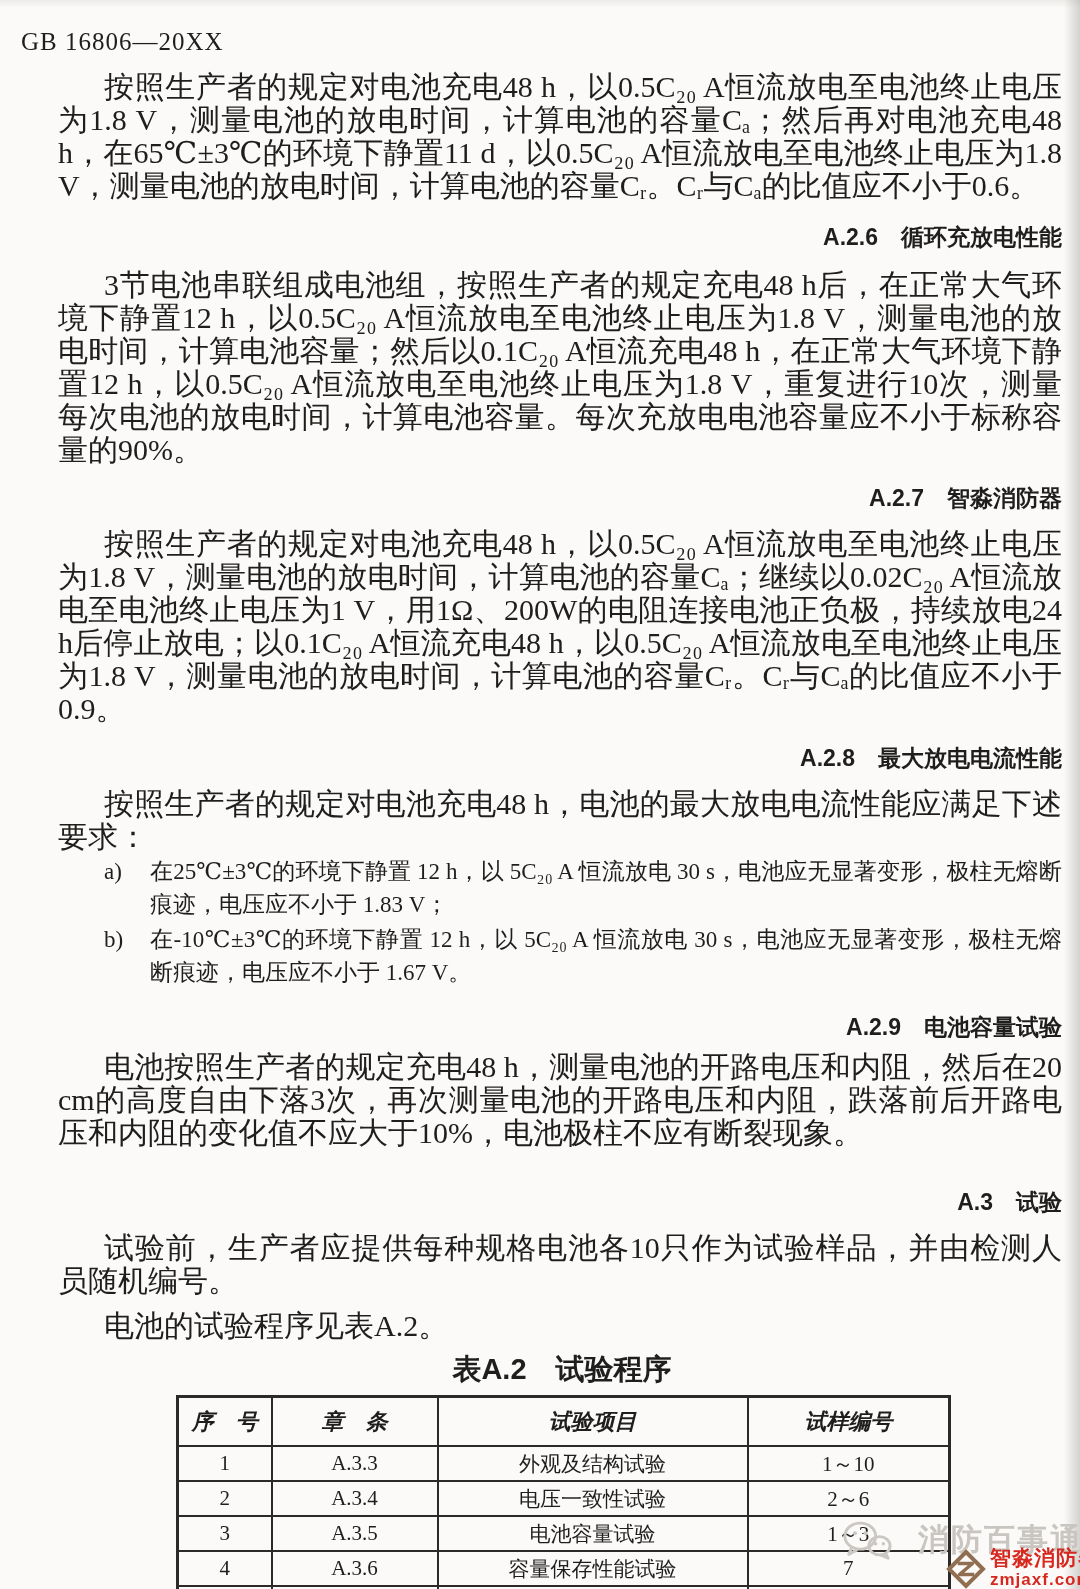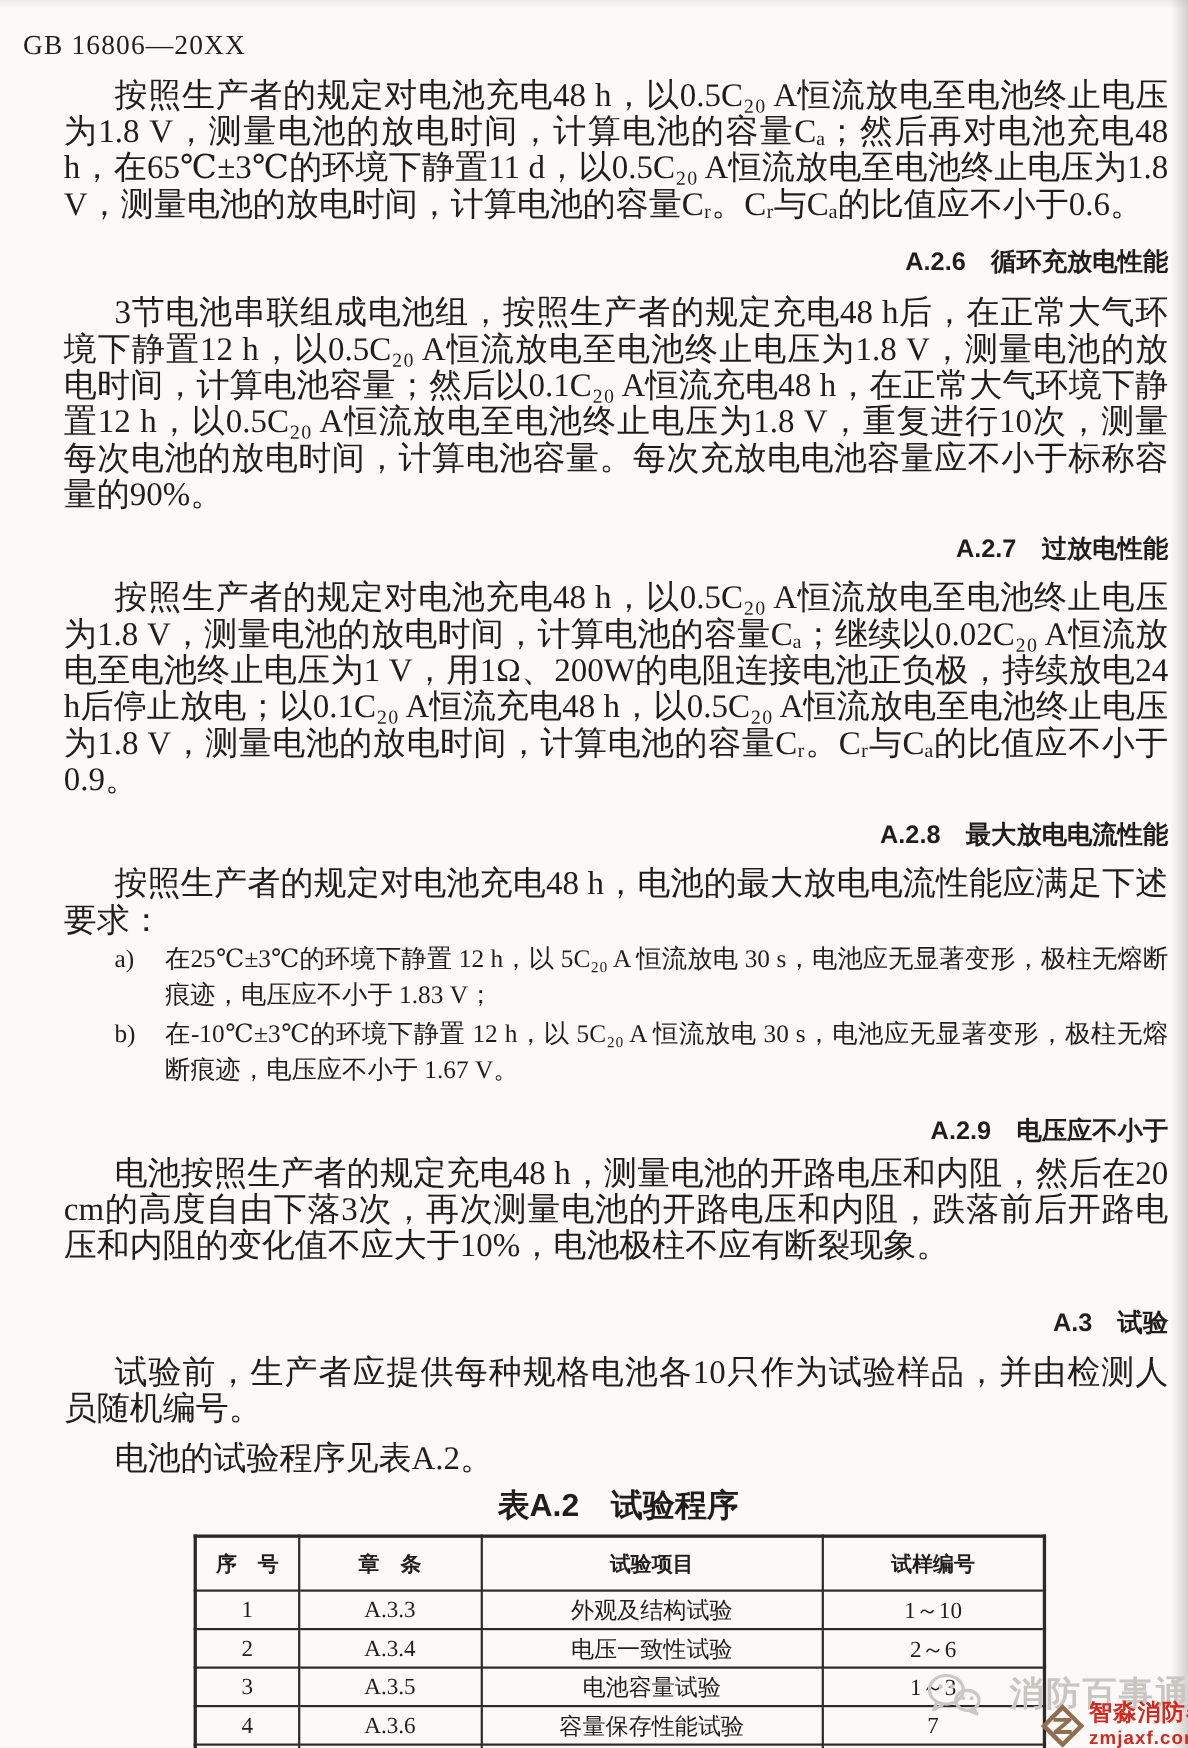--- a/index.html
+++ b/index.html
@@ -57,24 +57,25 @@
   table.proc{
     margin-left:118px;
     border-collapse:collapse;
     border:3px solid #2b2a28;
     table-layout:fixed;
     width:772px;
   }
   table.proc th{
     border:2px solid #2b2a28;
     height:47px;
-    font-size:19px;
+    font-size:22px;
     font-weight:bold;
     text-align:center;
     padding:0;
+    font-style:italic;
   }
   table.proc td{
     border:2px solid #2b2a28;
     height:33px;
     font-size:21px;
     text-align:center;
     padding:0;
   }
   .wm-gray{
     position:absolute;
@@ -117,35 +118,35 @@
 
   <div class="doc-header">GB 16806—20XX</div>
 
   <div class="body">
 
     <p class="para" style="margin-top:14px">按照生产者的规定对电池充电48 h，以0.5C₂₀ A恒流放电至电池终止电压为1.8 V，测量电池的放电时间，计算电池的容量Cₐ；然后再对电池充电48 h，在65℃±3℃的环境下静置11 d，以0.5C₂₀ A恒流放电至电池终止电压为1.8 V，测量电池的放电时间，计算电池的容量Cᵣ。Cᵣ与Cₐ的比值应不小于0.6。</p>
 
     <h3 class="h-sans" style="margin-top:19px">A.2.6　循环充放电性能</h3>
     <p class="para" style="margin-top:14px">3节电池串联组成电池组，按照生产者的规定充电48 h后，在正常大气环境下静置12 h，以0.5C₂₀ A恒流放电至电池终止电压为1.8 V，测量电池的放电时间，计算电池容量；然后以0.1C₂₀ A恒流充电48 h，在正常大气环境下静置12 h，以0.5C₂₀ A恒流放电至电池终止电压为1.8 V，重复进行10次，测量每次电池的放电时间，计算电池容量。每次充放电电池容量应不小于标称容量的90%。</p>
 
-    <h3 class="h-sans" style="margin-top:16px">A.2.7　过放电性能</h3>
+    <h3 class="h-sans" style="margin-top:16px">A.2.7　智淼消防器</h3>
     <p class="para" style="margin-top:12px">按照生产者的规定对电池充电48 h，以0.5C₂₀ A恒流放电至电池终止电压为1.8 V，测量电池的放电时间，计算电池的容量Cₐ；继续以0.02C₂₀ A恒流放电至电池终止电压为1 V，用1Ω、200W的电阻连接电池正负极，持续放电24 h后停止放电；以0.1C₂₀ A恒流充电48 h，以0.5C₂₀ A恒流放电至电池终止电压为1.8 V，测量电池的放电时间，计算电池的容量Cᵣ。Cᵣ与Cₐ的比值应不小于0.9。</p>
 
     <h3 class="h-sans" style="margin-top:17px">A.2.8　最大放电电流性能</h3>
     <p class="para" style="margin-top:12px">按照生产者的规定对电池充电48 h，电池的最大放电电流性能应满足下述要求：</p>
     <div class="li" style="margin-top:2px">
       <span class="lbl">a)</span>
       <span>在25℃±3℃的环境下静置 12 h，以 5C₂₀ A 恒流放电 30 s，电池应无显著变形，极柱无熔断痕迹，电压应不小于 1.83 V；</span>
     </div>
     <div class="li" style="margin-top:2px">
       <span class="lbl">b)</span>
       <span>在-10℃±3℃的环境下静置 12 h，以 5C₂₀ A 恒流放电 30 s，电池应无显著变形，极柱无熔断痕迹，电压应不小于 1.67 V。</span>
     </div>
 
-    <h3 class="h-sans" style="margin-top:22px">A.2.9　电压应不小于</h3>
+    <h3 class="h-sans" style="margin-top:22px">A.2.9　电池容量试验</h3>
     <p class="para" style="margin-top:6px">电池按照生产者的规定充电48 h，测量电池的开路电压和内阻，然后在20 cm的高度自由下落3次，再次测量电池的开路电压和内阻，跌落前后开路电压和内阻的变化值不应大于10%，电池极柱不应有断裂现象。</p>
 
     <h3 class="h-sans" style="margin-top:37px">A.3　试验</h3>
 
     <p class="para" style="margin-top:12px">试验前，生产者应提供每种规格电池各10只作为试验样品，并由检测人员随机编号。</p>
 
     <p class="para" style="margin-top:12px">电池的试验程序见表A.2。</p>
 
     <div class="table-title" style="margin-top:11px">表A.2　试验程序</div>
 

